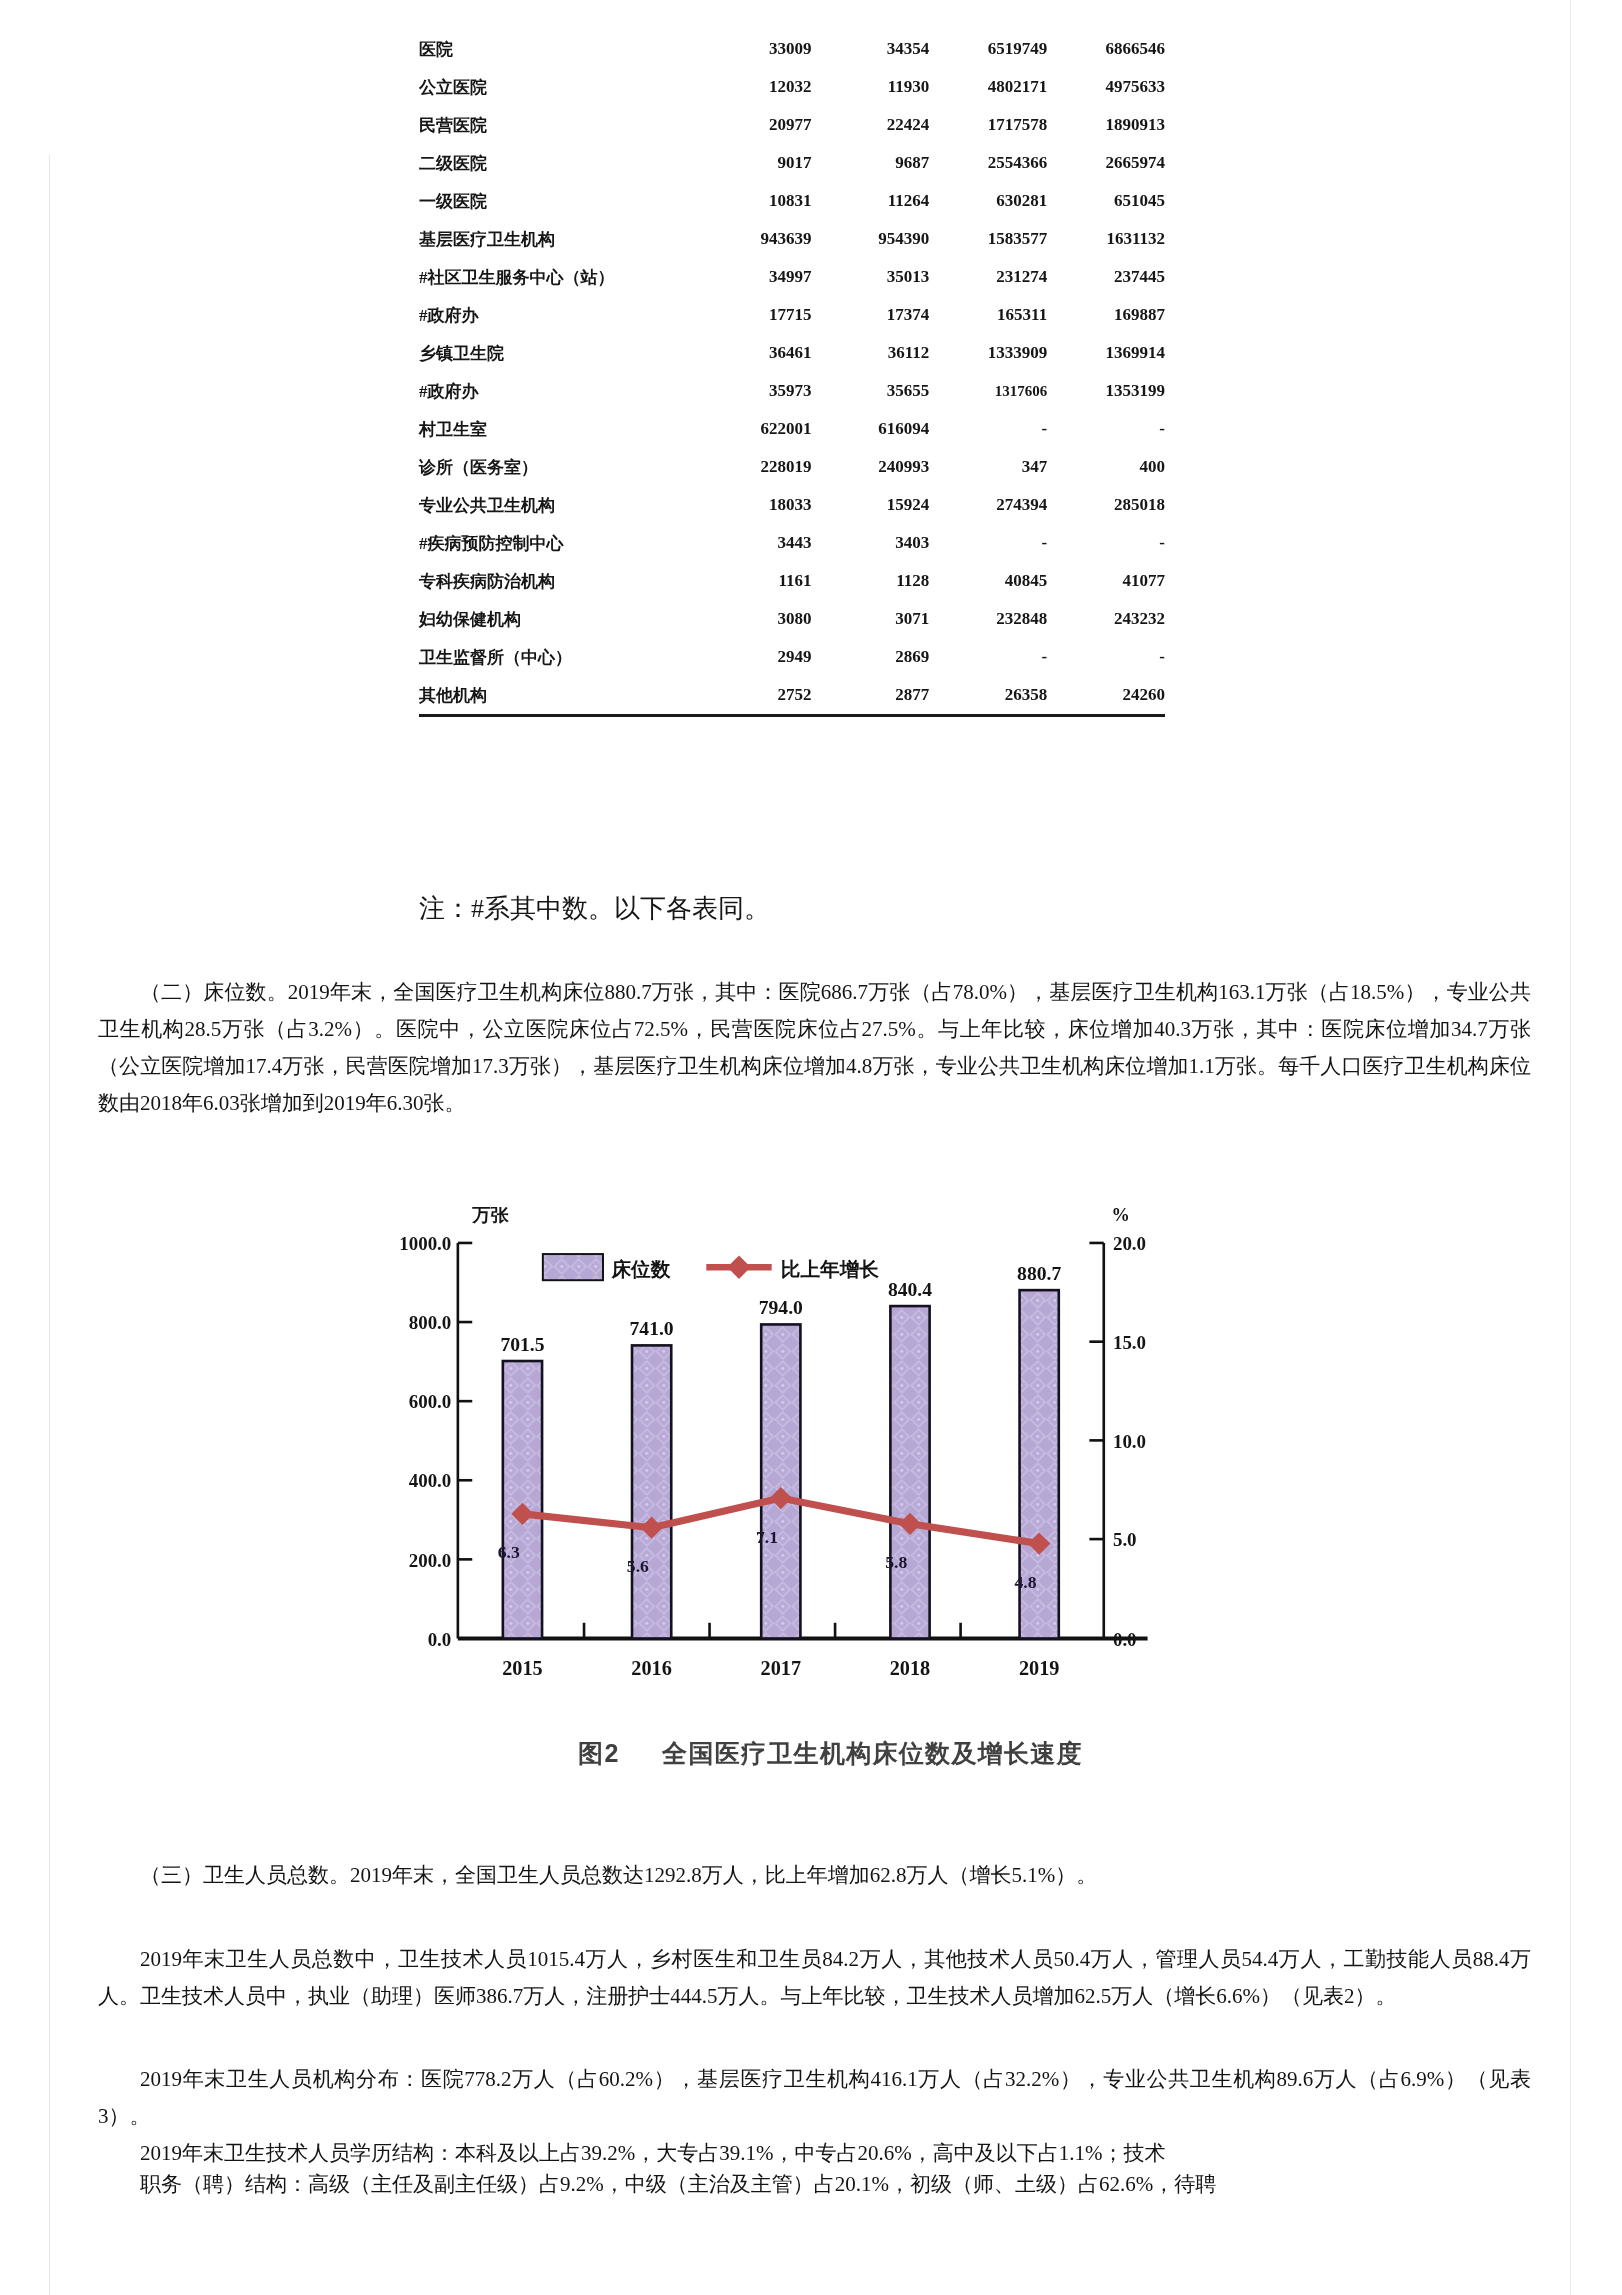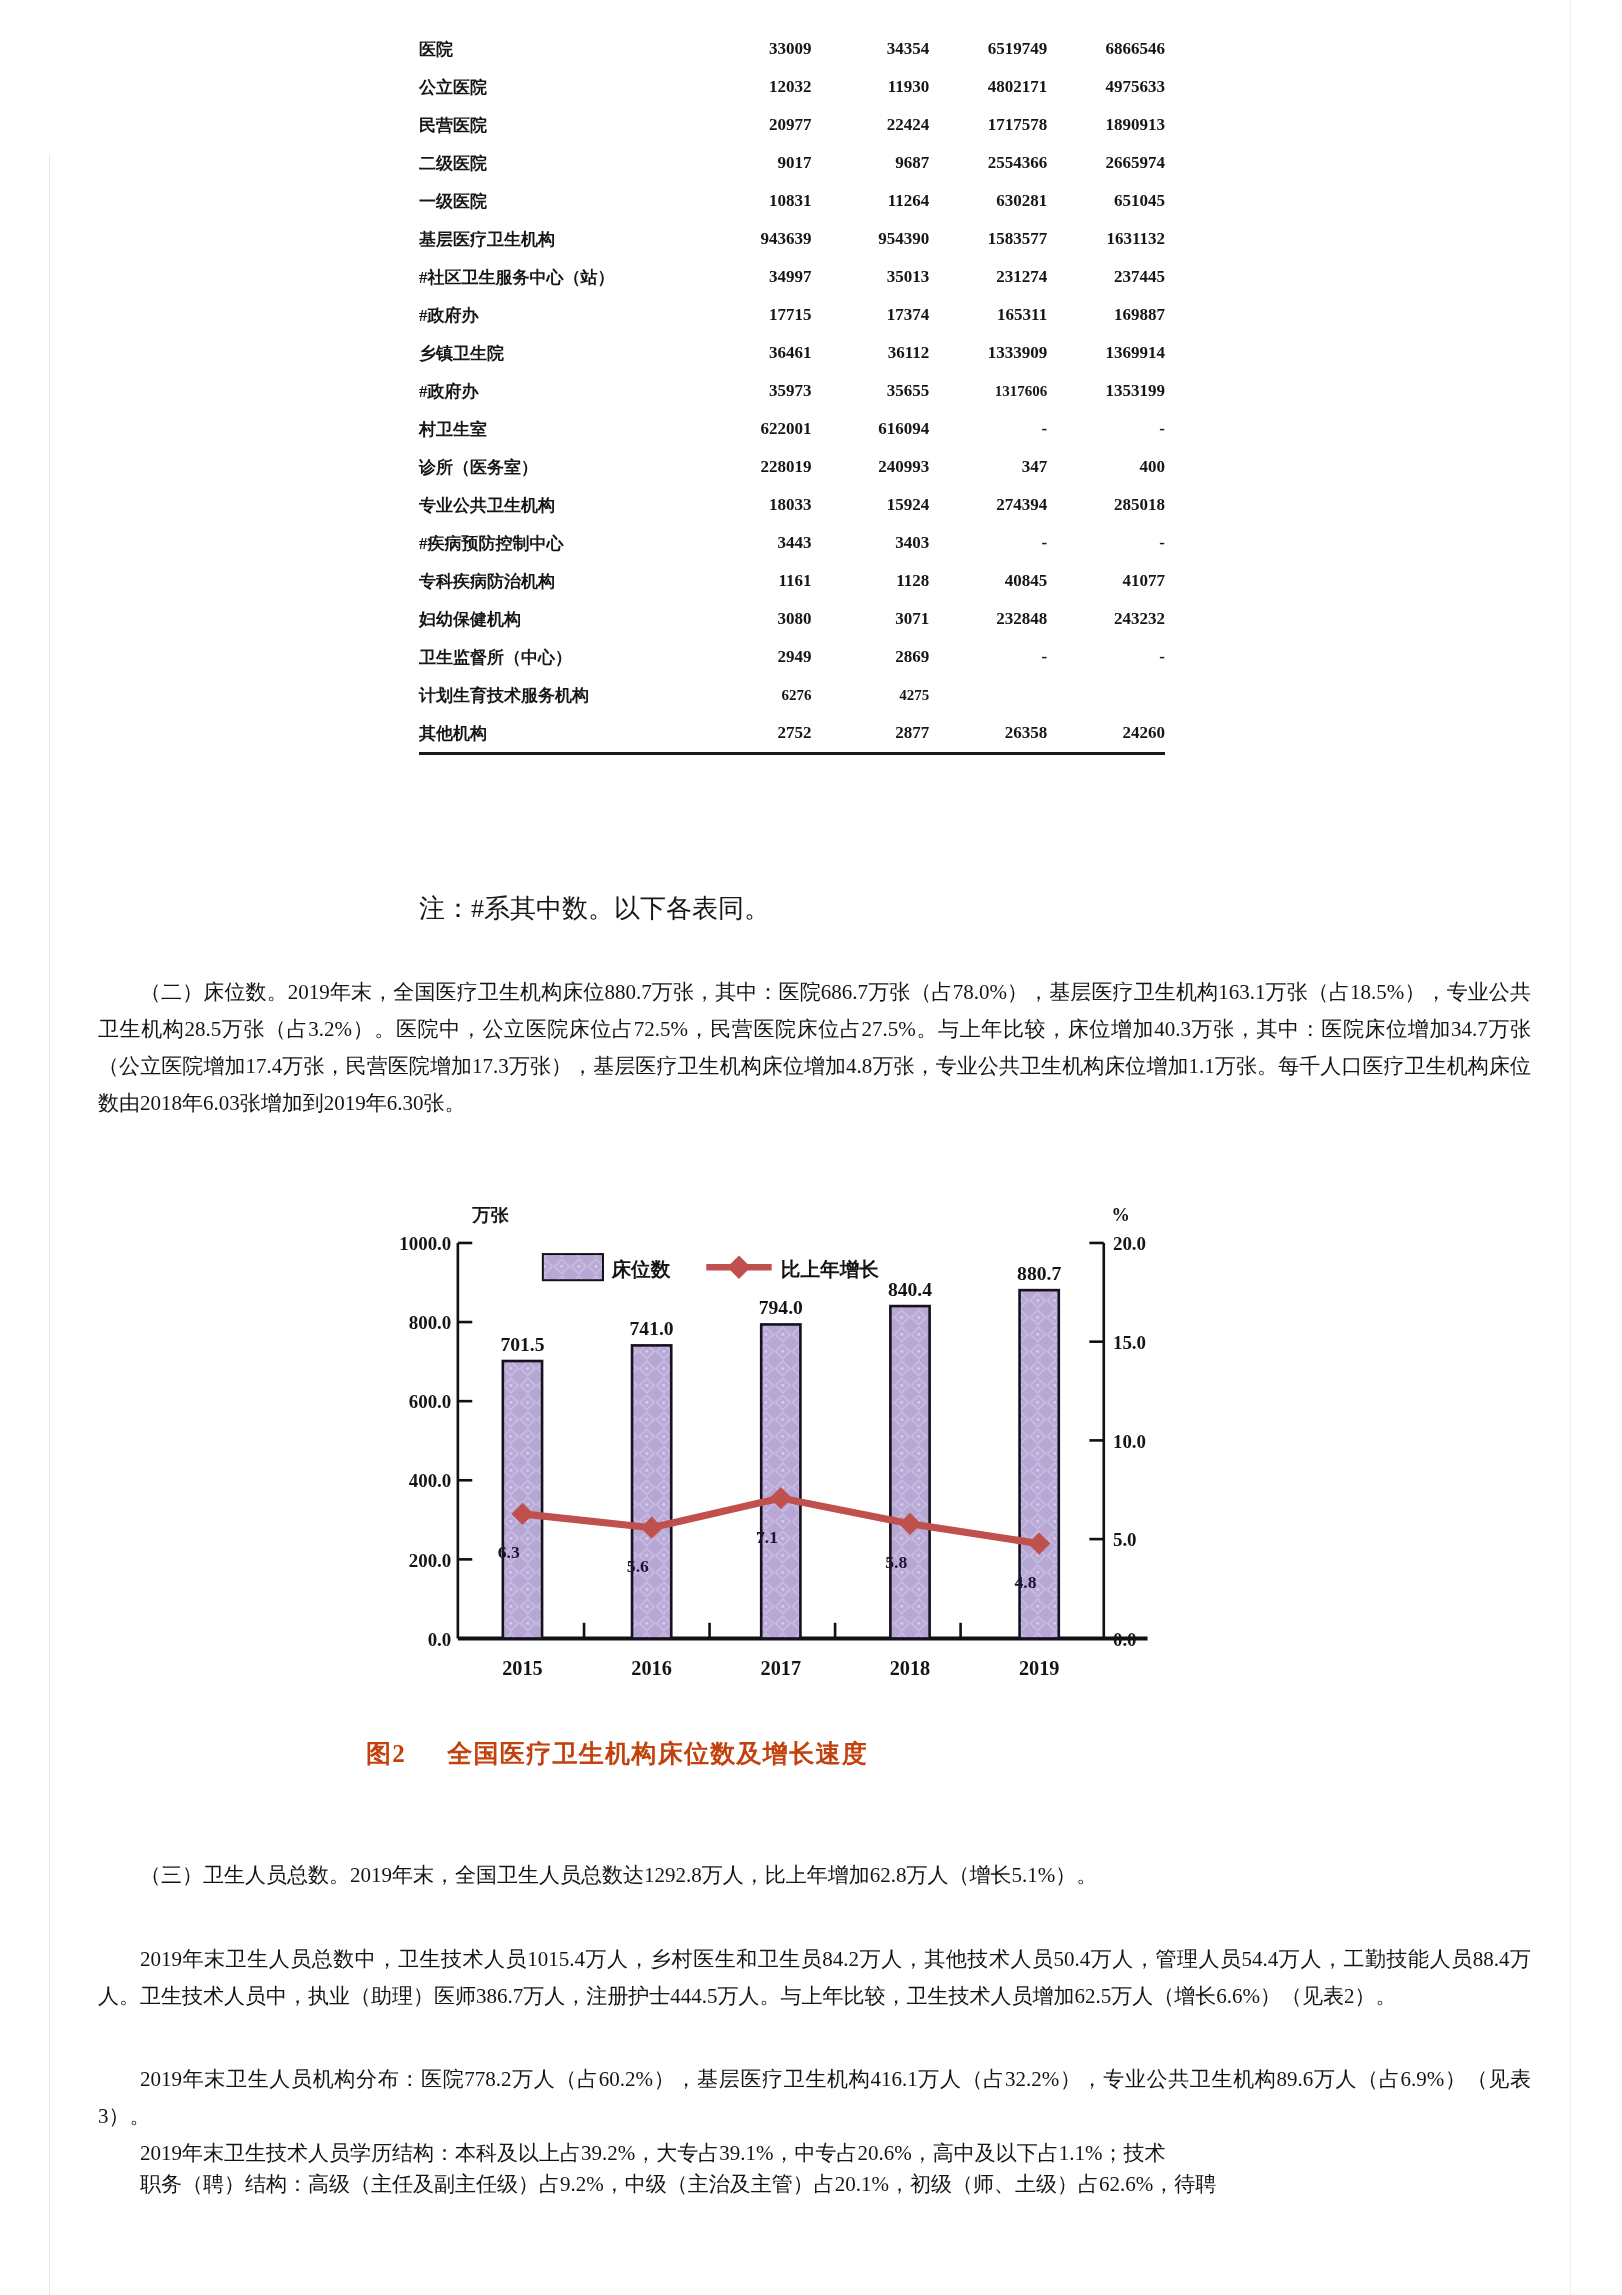--- a/index.html
+++ b/index.html
@@ -106,25 +106,26 @@
     left: 366px;
     top: 1207px;
     width: 929px;
     height: 523px;
   }
   .chart-title {
     position: absolute;
     left: 366px;
     top: 1737px;
     width: 929px;
+    text-align: center;
     font-size: 25px;
     font-weight: bold;
     letter-spacing: 1.3px;
-    color: #c2410c;
-    font-family: Liberation Serif, serif;
+    color: #404040;
+    font-family: Liberation Sans, sans-serif;
   }
   svg.chart { display:block; }
   .ax-txt {
     font-family: "Liberation Serif", "DejaVu Serif", serif;
     font-size: 29px;
     font-weight: bold;
     fill: #151515;
   }
   .unit-txt {
     font-family: "Liberation Serif", "DejaVu Serif", serif;
@@ -279,27 +280,20 @@
             <td class="num">3071</td>
             <td class="num">232848</td>
             <td class="num">243232</td>
           </tr>
           <tr>
             <td class="lbl ind1">卫生监督所（中心）</td>
             <td class="num">2949</td>
             <td class="num">2869</td>
             <td class="num">-</td>
             <td class="num">-</td>
-          </tr>
-          <tr>
-            <td class="lbl ind1">计划生育技术服务机构</td>
-            <td class="num small-val">6276</td>
-            <td class="num small-val">4275</td>
-            <td class="num small-val"></td>
-            <td class="num small-val"></td>
           </tr>
           <tr class="last-row">
             <td class="lbl ind1">其他机构</td>
             <td class="num">2752</td>
             <td class="num">2877</td>
             <td class="num">26358</td>
             <td class="num">24260</td>
           </tr>
         </tbody>
     </table>

